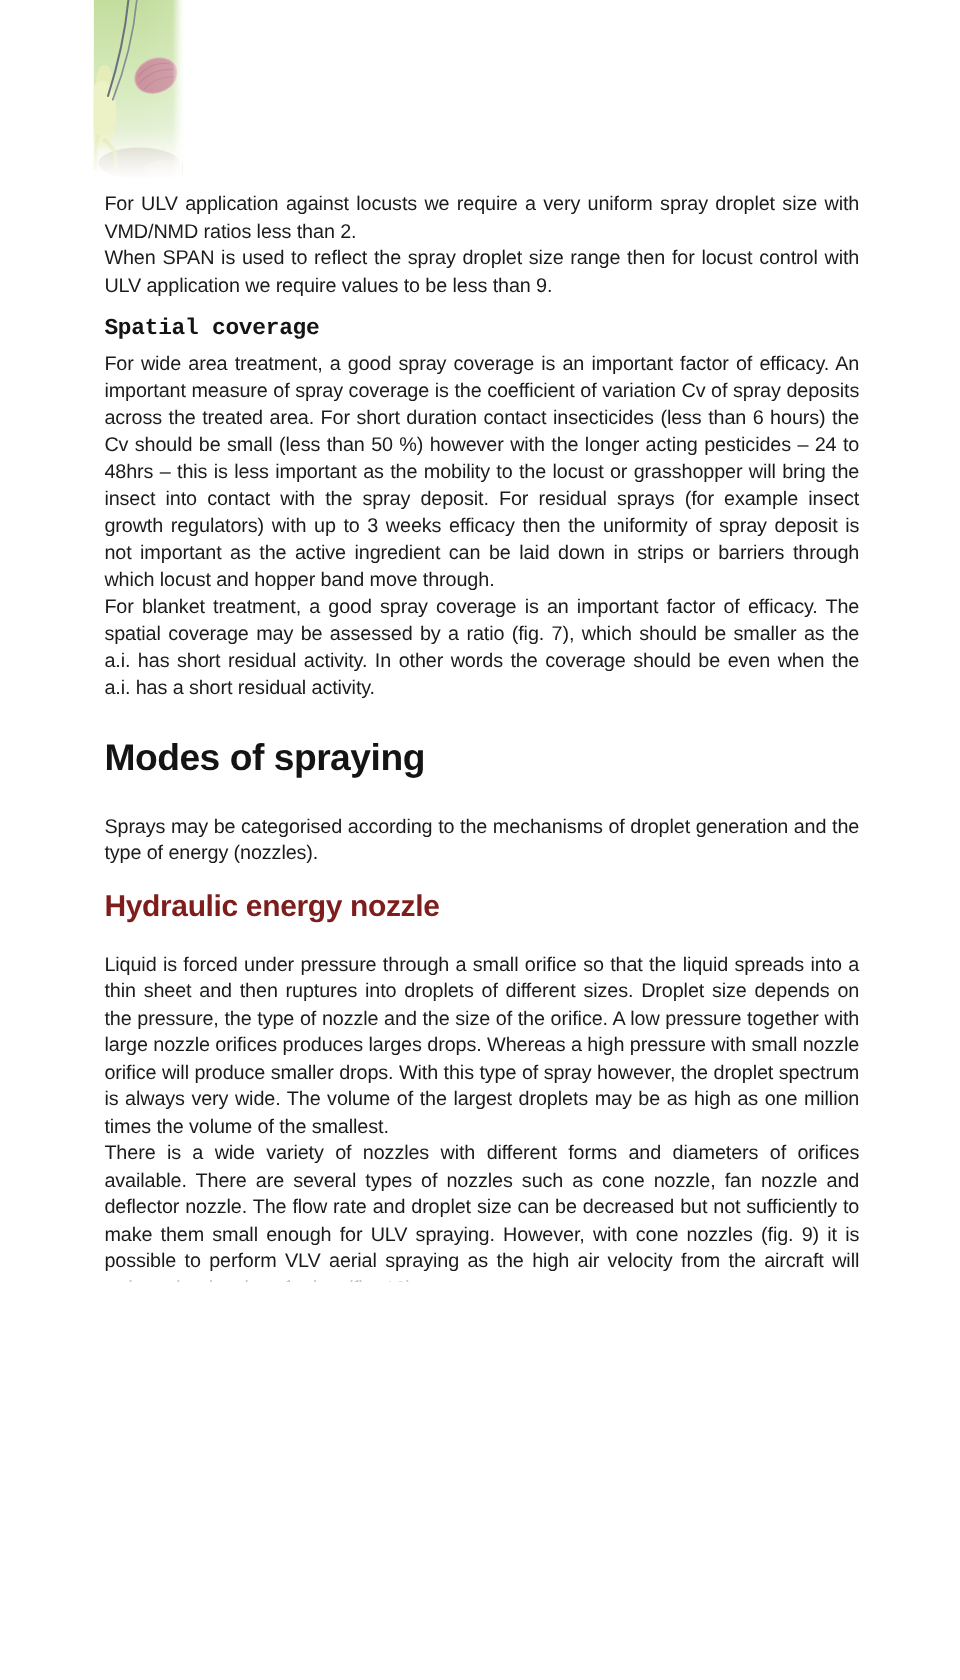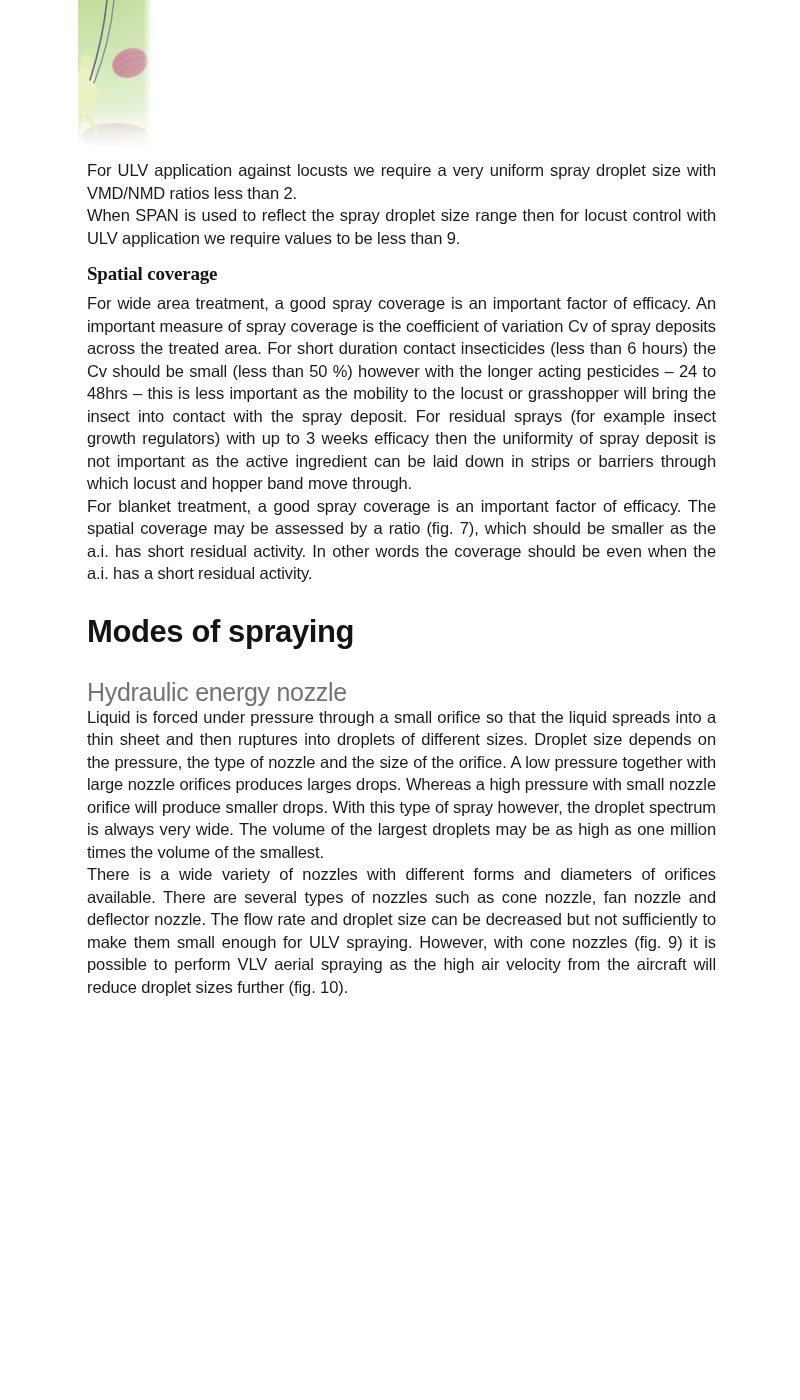--- a/index.html
+++ b/index.html
@@ -28,44 +28,44 @@
   p.body {
     margin: 0;
     font-size: 16.5px;
     line-height: 22.5px;
     text-align: justify;
     letter-spacing: -0.1px;
     color: #1b1b1b;
   }
   h2.sub {
     margin: 14px 0 8px 0;
-    font-family: Liberation Serif, serif;
+    font-family: Liberation Mono, monospace;
     font-weight: 700;
     font-size: 19px;
     line-height: 21px;
     letter-spacing: -0.2px;
     color: #141414;
   }
   h1.big {
     margin: 30px 0 29px 0;
     font-family: "Liberation Sans", sans-serif;
     font-weight: 600;
     font-size: 31px;
     line-height: 34px;
     letter-spacing: -0.4px;
     color: #141414;
   }
   h2.mid {
-    margin: 18px 0 0 0;
+    margin: 18px 0 24px 0;
     font-family: "Liberation Sans", sans-serif;
-    font-weight: 400;
+    font-weight: 700;
     font-size: 25px;
     line-height: 28px;
     letter-spacing: -0.3px;
-    color: #737373;
+    color: #7f1d1d;
   }
   .footer {
     position: absolute;
     left: 87px;
     top: 1267px;
     display: flex;
     align-items: baseline;
     gap: 14px;
     font-weight: 700;
     font-size: 16px;
@@ -129,20 +129,21 @@
   <div class="content">
 
     <p class="body">For ULV application against locusts we require a very uniform spray droplet size with VMD/NMD ratios less than 2.</p>
     <p class="body">When SPAN is used to reflect the spray droplet size range then for locust control with ULV application we require values to be less than 9.</p>
 
     <h2 class="sub">Spatial coverage</h2>
     <p class="body">For wide area treatment, a good spray coverage is an important factor of efficacy. An important measure of spray coverage is the coefficient of variation Cv of spray deposits across the treated area. For short duration contact insecticides (less than 6 hours) the Cv should be small (less than 50 %) however with the longer acting pesticides – 24 to 48hrs – this is less important as the mobility to the locust or grasshopper will bring the insect into contact with the spray deposit. For residual sprays (for example insect growth regulators) with up to 3 weeks efficacy then the uniformity of spray deposit is not important as the active ingredient can be laid down in strips or barriers through which locust and hopper band move through.</p>
     <p class="body">For blanket treatment, a good spray coverage is an important factor of efficacy. The spatial coverage may be assessed by a ratio (fig. 7), which should be smaller as the a.i. has short residual activity. In other words the coverage should be even when the a.i. has a short residual activity.</p>
 
     <h1 class="big">Modes of spraying</h1>
+    <p class="body">Sprays may be categorised according to the mechanisms of droplet generation and the type of energy (nozzles).</p>
 
     <h2 class="mid">Hydraulic energy nozzle</h2>
     <p class="body">Liquid is forced under pressure through a small orifice so that the liquid spreads into a thin sheet and then ruptures into droplets of different sizes. Droplet size depends on the pressure, the type of nozzle and the size of the orifice. A low pressure together with large nozzle orifices produces larges drops. Whereas a high pressure with small nozzle orifice will produce smaller drops. With this type of spray however, the droplet spectrum is always very wide. The volume of the largest droplets may be as high as one million times the volume of the smallest.</p>
     <p class="body">There is a wide variety of nozzles with different forms and diameters of orifices available. There are several types of nozzles such as cone nozzle, fan nozzle and deflector nozzle. The flow rate and droplet size can be decreased but not sufficiently to make them small enough for ULV spraying. However, with cone nozzles (fig. 9) it is possible to perform VLV aerial spraying as the high air velocity from the aircraft will reduce droplet sizes further (fig. 10).</p>
 
   </div>
 
   <div class="footer">
     <span>18</span>
     <span>Locust Control Handbook</span>

